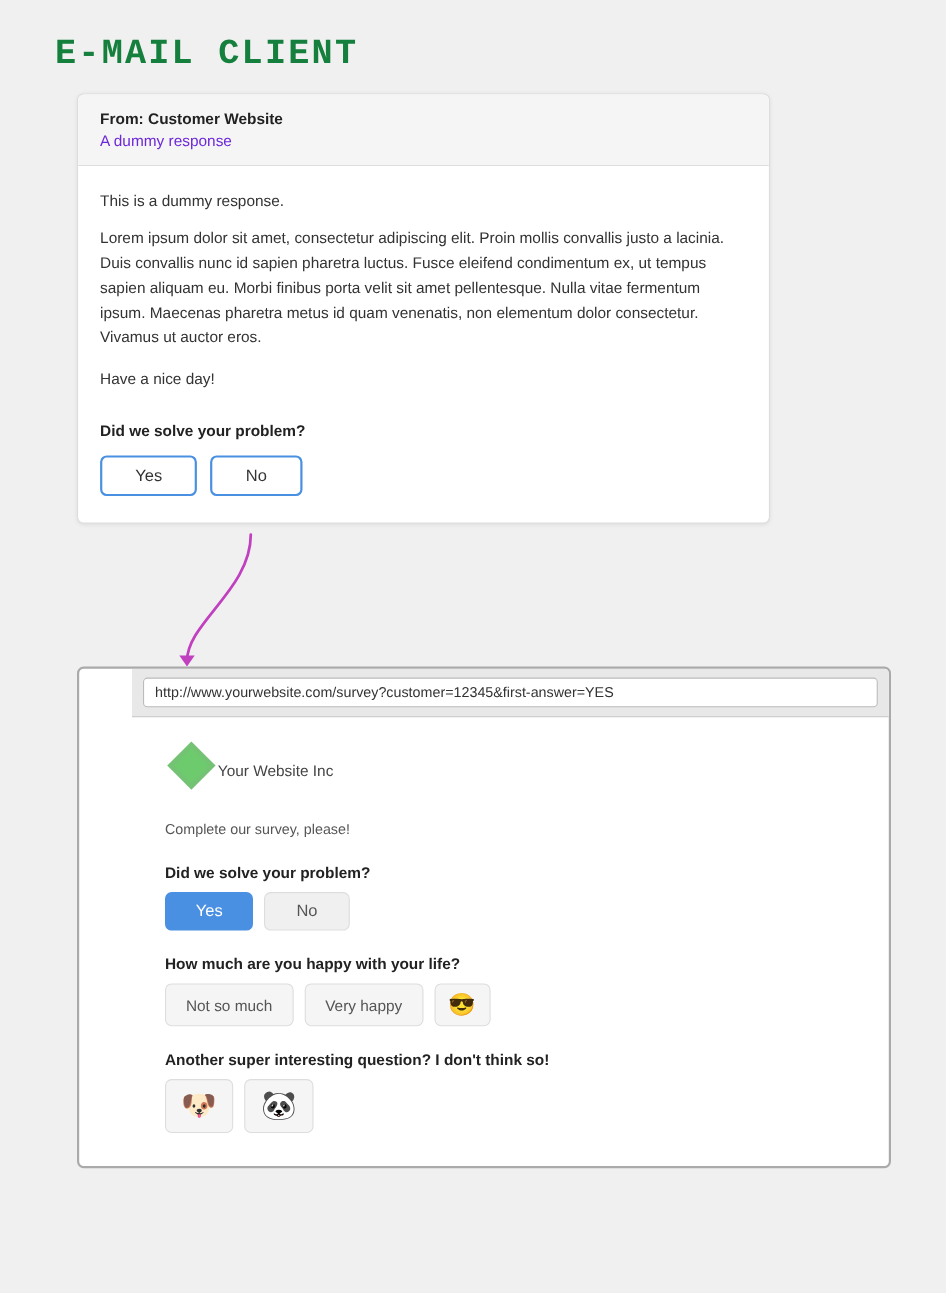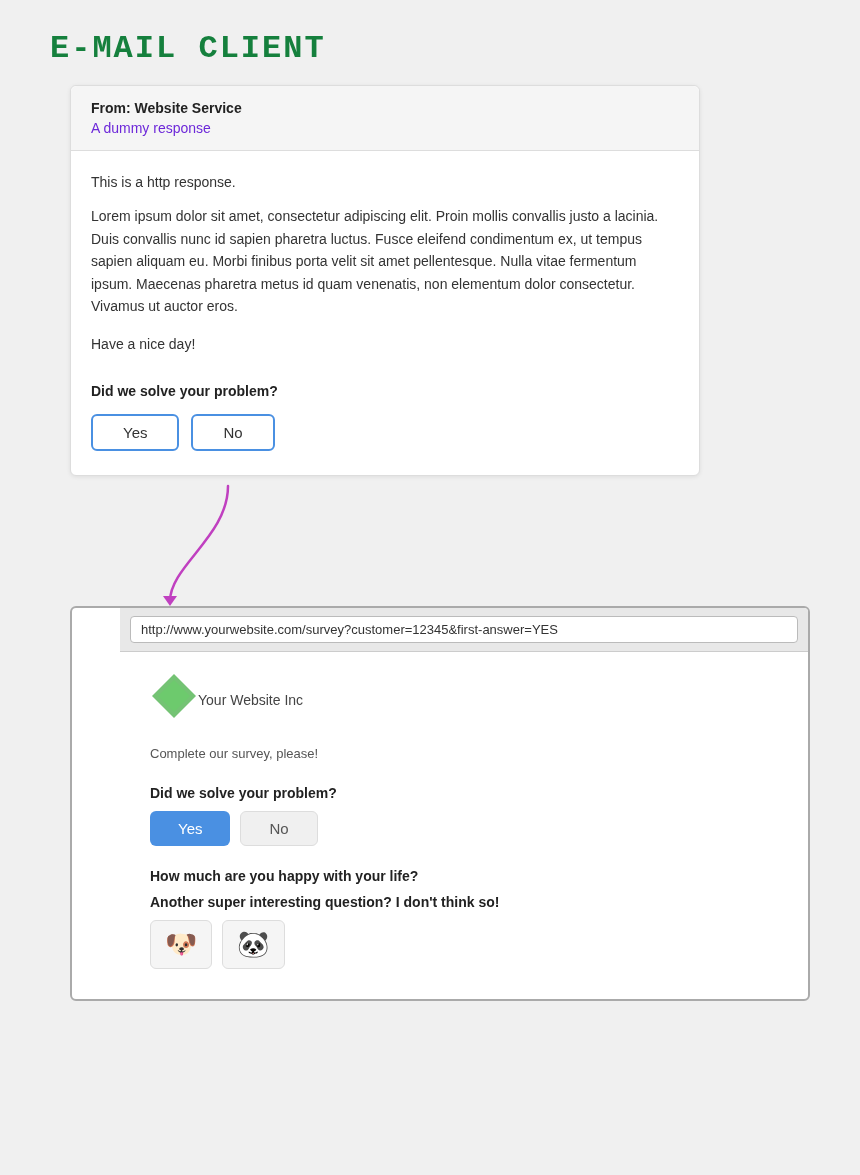--- a/index.html
+++ b/index.html
@@ -227,25 +227,25 @@
       pointer-events: none;
     }
   </style>
 </head>
 <body>
 
 <h1 class="section-label">E-MAIL CLIENT</h1>
 
 <div class="email-card">
   <div class="email-header">
-    <div class="email-from">From: Website Service</div>
+    <div class="email-from">From: Customer Website</div>
     <div class="email-subject">A dummy response</div>
   </div>
   <div class="email-body">
-    <p>This is a http response.</p>
+    <p>This is a dummy response.</p>
     <p>Lorem ipsum dolor sit amet, consectetur adipiscing elit. Proin mollis convallis justo a lacinia. Duis convallis nunc id sapien pharetra luctus. Fusce eleifend condimentum ex, ut tempus sapien aliquam eu. Morbi finibus porta velit sit amet pellentesque. Nulla vitae fermentum ipsum. Maecenas pharetra metus id quam venenatis, non elementum dolor consectetur. Vivamus ut auctor eros.</p>
     <p class="farewell">Have a nice day!</p>
     <div class="survey-question">Did we solve your problem?</div>
     <div class="btn-row">
       <button class="btn-outline">Yes</button>
       <button class="btn-outline">No</button>
     </div>
   </div>
 </div>
 
@@ -275,20 +275,25 @@
 
       <div class="survey-subtitle">Complete our survey, please!</div>
 
       <div class="survey-q">Did we solve your problem?</div>
       <div class="browser-btn-row">
         <button class="btn-blue">Yes</button>
         <button class="btn-gray">No</button>
       </div>
 
       <div class="survey-q">How much are you happy with your life?</div>
+      <div class="happiness-btn-row">
+        <button class="btn-light">Not so much</button>
+        <button class="btn-light">Very happy</button>
+        <button class="btn-emoji">😎</button>
+      </div>
 
       <div class="survey-q">Another super interesting question? I don't think so!</div>
       <div class="interesting-btn-row">
         <button class="btn-emoji-lg">🐶</button>
         <button class="btn-emoji-lg">🐼</button>
       </div>
 
     </div>
   </div>
 </div>

